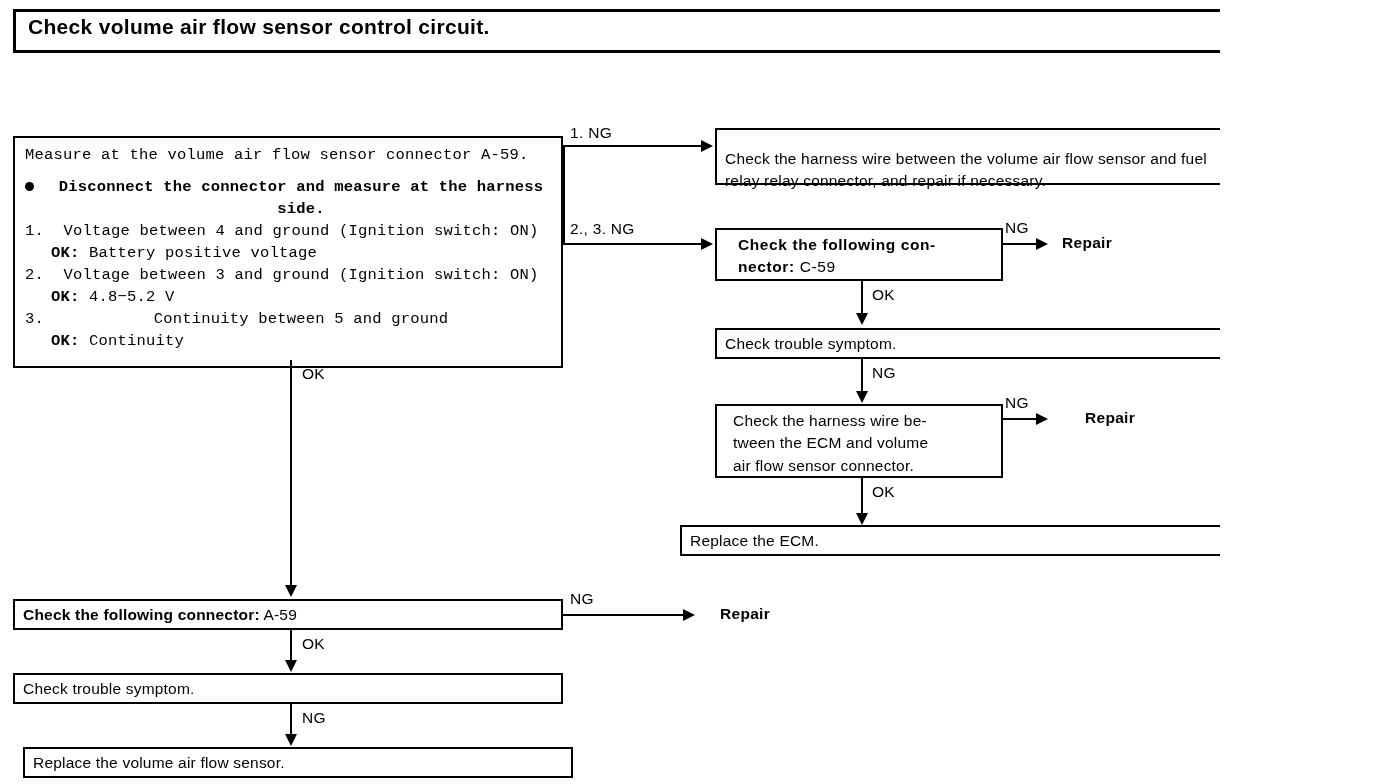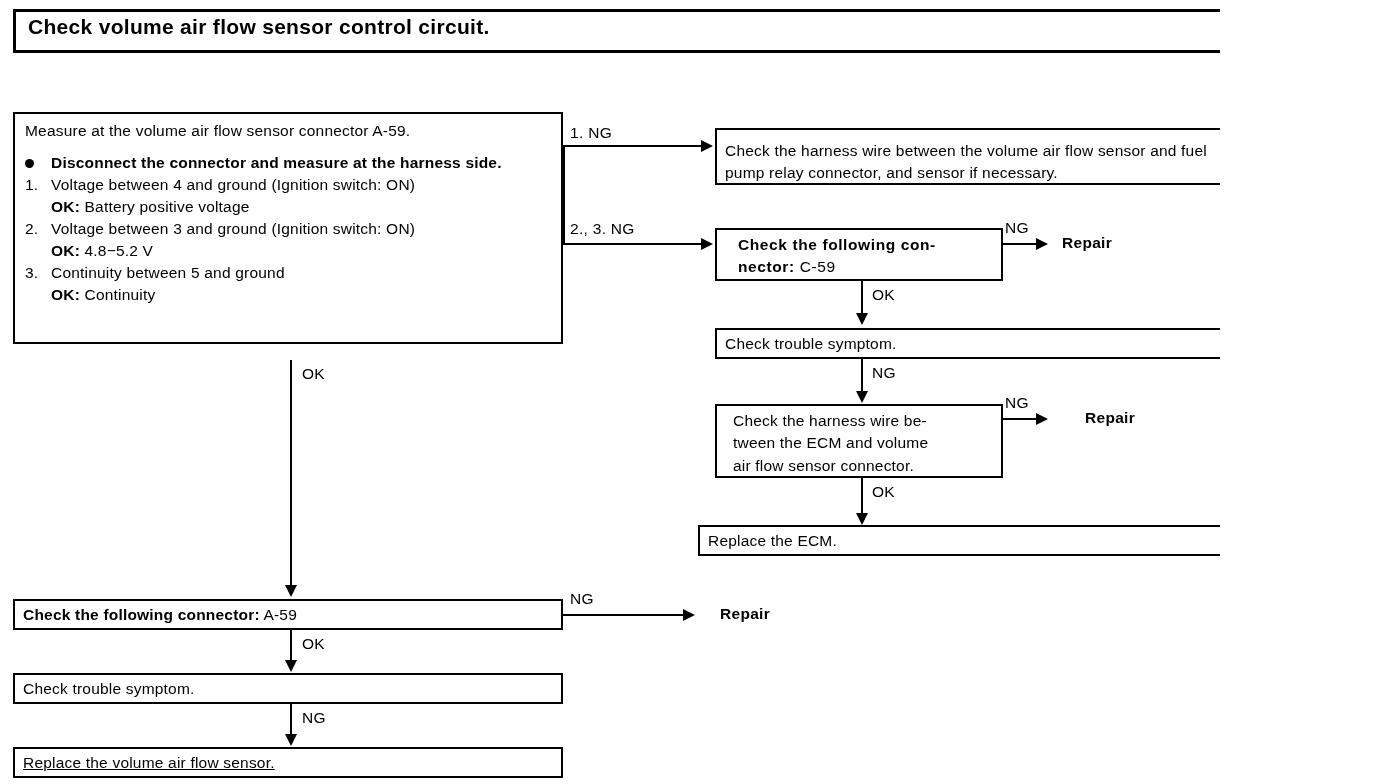--- a/index.html
+++ b/index.html
@@ -90,21 +90,21 @@
     display: flex;
     font-size: 15.5px;
     line-height: 1.42;
   }
   .meas-marker {
     width: 26px;
     flex: 0 0 26px;
     font-weight: bold;
   }
   .meas-marker.num { font-weight: normal; }
-  .meas-body { flex: 1 1 auto; }
+  .meas-body { flex: 1 1 auto; text-align: center; }
   .meas-ok {
     padding-left: 26px;
     font-size: 15.5px;
     line-height: 1.42;
   }
   .bullet-dot {
     display: inline-block;
     width: 9px;
     height: 9px;
     border-radius: 50%;
@@ -116,21 +116,21 @@
 </style>
 </head>
 <body>
 
 <div id="page">
 
   <div class="box title-box" style="left:13px; top:9px; width:1352px; height:44px;">
     <div class="title-text">Check volume air flow sensor control circuit.</div>
   </div>
 
-  <div class="box" style="left:13px; top:112px; width:550px; height:232px;">
+  <div class="box" style="left:13px; top:136px; width:550px; height:232px;font-family:Liberation Mono, monospace;">
     <div class="box-inner" style="padding:6px 10px;">
       <div class="meas-first">Measure at the volume air flow sensor connector A-59.</div>
       <div class="spacer-line"></div>
       <div class="meas-row">
         <div class="meas-marker"><span class="bullet-dot"></span></div>
         <div class="meas-body bold">Disconnect the connector and measure at the harness side.</div>
       </div>
 
       <div class="meas-row">
         <div class="meas-marker num">1.</div>
@@ -159,23 +159,23 @@
         <span class="reg">Continuity</span>
       </div>
     </div>
   </div>
 
   <div class="hline" style="left:563px; top:145px; width:140px;"></div>
   <div class="arrow-r" style="left:701px; top:140px;"></div>
   <div class="edge-label" style="left:570px; top:124px;">1. NG</div>
 
   <div class="box" style="left:715px; top:128px; width:657px; height:57px;">
-    <div class="box-inner" style="padding:10px 8px;">
+    <div class="box-inner" style="padding:18px 8px;">
       <div>Check the harness wire between the volume air flow sensor and fuel</div>
-      <div>pump relay connector, and sensor if necessary.</div>
+      <div>relay relay connector, and repair if necessary.</div>
     </div>
   </div>
 
   <div class="vline" style="left:563px; top:145px; height:100px;"></div>
   <div class="hline" style="left:563px; top:243px; width:140px;"></div>
   <div class="arrow-r" style="left:701px; top:238px;"></div>
   <div class="edge-label" style="left:570px; top:220px;">2., 3. NG</div>
 
   <div class="box" style="left:715px; top:228px; width:288px; height:53px;">
     <div class="box-inner" style="padding:4px 21px; letter-spacing:0.6px;">
@@ -216,21 +216,21 @@
 
   <div class="hline" style="left:1003px; top:418px; width:35px;"></div>
   <div class="arrow-r" style="left:1036px; top:413px;"></div>
   <div class="edge-label" style="left:1005px; top:394px;">NG</div>
   <div class="repair-label" style="left:1085px; top:409px;">Repair</div>
 
   <div class="vline" style="left:861px; top:478px; height:37px;"></div>
   <div class="arrow-d" style="left:856px; top:513px;"></div>
   <div class="edge-label" style="left:872px; top:483px;">OK</div>
 
-  <div class="box" style="left:698px; top:525px; width:657px; height:31px;">
+  <div class="box" style="left:680px; top:525px; width:657px; height:31px;">
     <div class="box-inner" style="padding:3px 8px;">
       <div>Replace the ECM.</div>
     </div>
   </div>
 
   <div class="vline" style="left:290px; top:360px; height:227px;"></div>
   <div class="arrow-d" style="left:285px; top:585px;"></div>
   <div class="edge-label" style="left:302px; top:365px;">OK</div>
 
   <div class="box" style="left:13px; top:599px; width:550px; height:31px;">
@@ -252,19 +252,19 @@
   <div class="box" style="left:13px; top:673px; width:550px; height:31px;">
     <div class="box-inner" style="padding:3px 8px;">
       <div>Check trouble symptom.</div>
     </div>
   </div>
 
   <div class="vline" style="left:290px; top:704px; height:32px;"></div>
   <div class="arrow-d" style="left:285px; top:734px;"></div>
   <div class="edge-label" style="left:302px; top:709px;">NG</div>
 
-  <div class="box" style="left:13px; top:747px; width:550px; height:31px;text-decoration:underline;">
+  <div class="box" style="left:23px; top:747px; width:550px; height:31px;">
     <div class="box-inner" style="padding:3px 8px;">
       <div>Replace the volume air flow sensor.</div>
     </div>
   </div>
 
 </div>
 
 </body></html>

